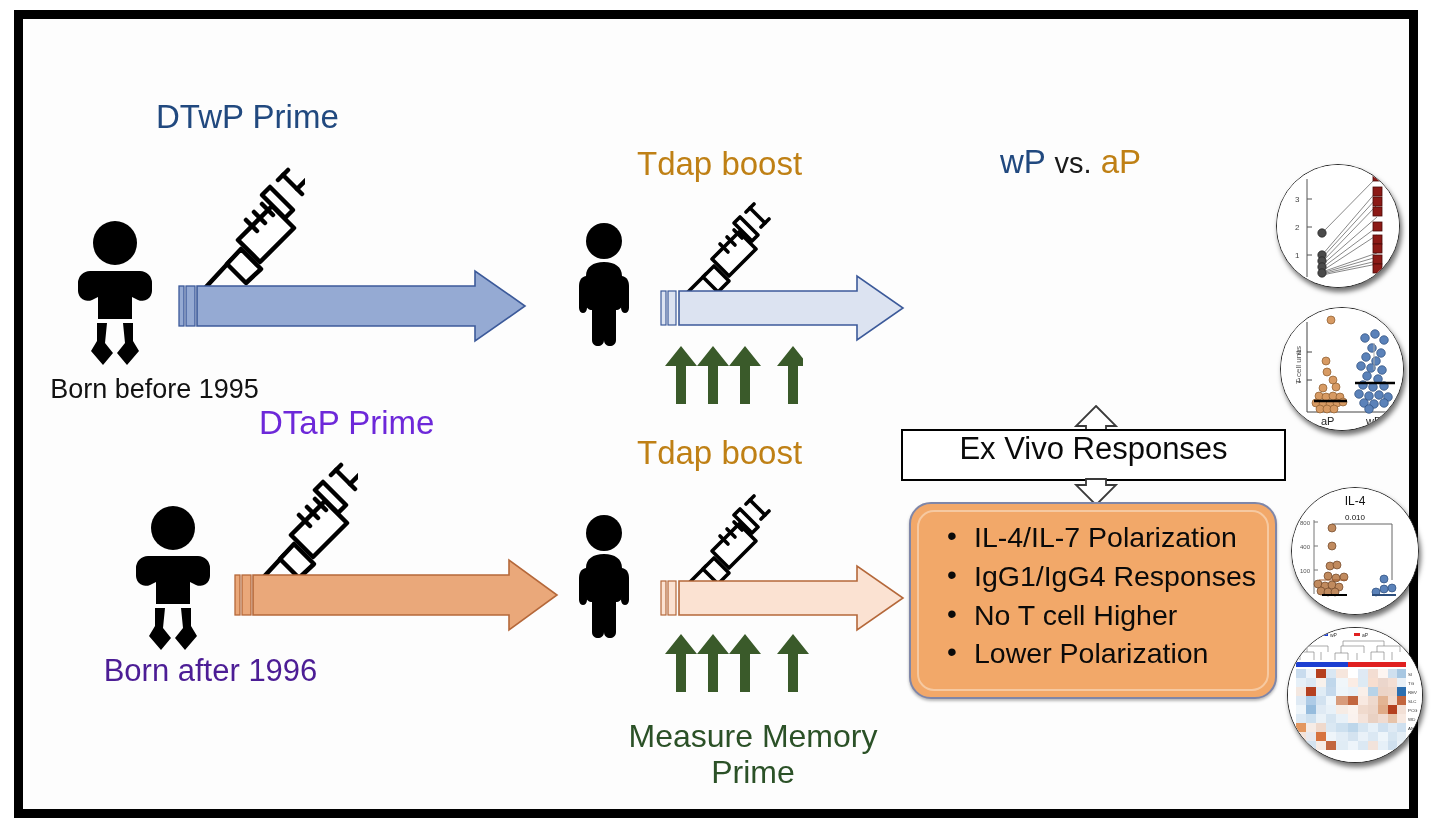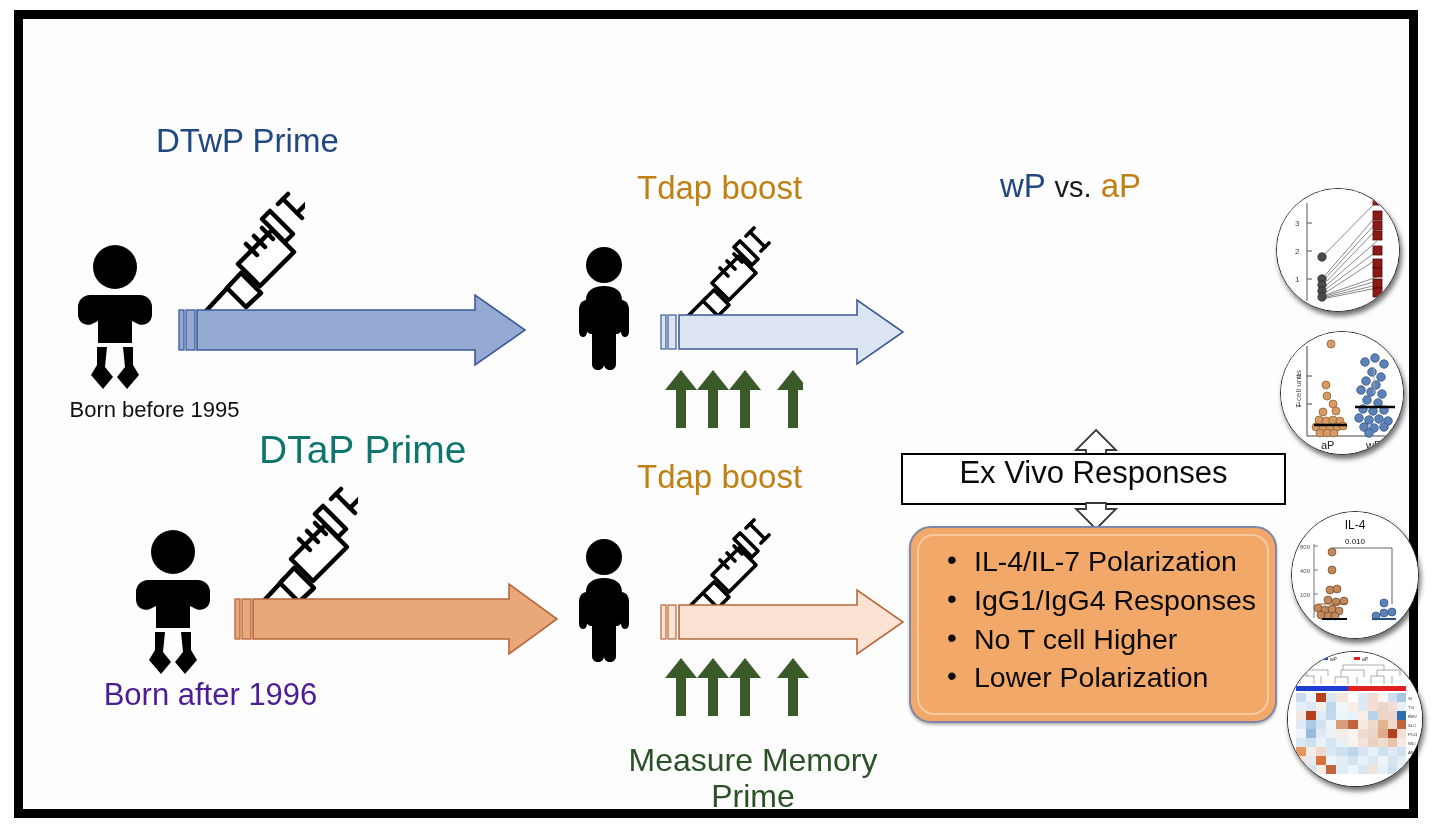--- a/index.html
+++ b/index.html
@@ -1,31 +1,31 @@
 <!DOCTYPE html>
 <html><head>
 <meta charset="utf-8">
 <style>
   html,body{margin:0;padding:0;background:#ffffff;}
   body{width:1440px;height:834px;font-family:"Liberation Sans",sans-serif;overflow:hidden;}
   #frame{position:absolute;left:14px;top:10px;width:1404px;height:808px;border:9px solid #000000;box-sizing:border-box;background:#fdfdfd;}
-  .canvas{position:absolute;left:0;top:0;width:100%;height:100%;margin-top:24px;}
+  .canvas{position:absolute;left:0;top:0;width:100%;height:100%;}
   .txt{position:absolute;white-space:nowrap;}
 
   
   .h-dtwp{left:133px;top:79px;font-size:33px;color:#21497f;}
-  .h-dtap{left:236px;top:385px;font-size:39px;color:#0f766e;}
+  .h-dtap{left:236px;top:385px;font-size:33px;color:#6d28d9;}
   .h-tdap1{left:614px;top:126px;font-size:33px;color:#bf8015;}
   .h-tdap2{left:614px;top:415px;font-size:33px;color:#bf8015;}
   .h-wpap{left:977px;top:124px;font-size:33px;}
   .h-wpap .wp{color:#21497f;}
   .h-wpap .vs{color:#1a1a1a;font-size:29px;}
   .h-wpap .ap{color:#bf8015;}
 
-  .lbl-born1{left:24px;top:355px;font-size:22px;color:#111;text-align:center;width:215px;line-height:1.12;white-space:normal;}
+  .lbl-born1{left:24px;top:355px;font-size:27px;color:#111;text-align:center;width:215px;line-height:1.12;white-space:normal;}
   .lbl-born2{left:80px;top:635px;font-size:31px;color:#4c1d95;text-align:center;width:215px;line-height:1.12;white-space:normal;}
   .lbl-measure{left:580px;top:700px;font-size:32px;color:#2b5127;text-align:center;width:300px;line-height:1.12;white-space:normal;}
 
   
   .arrowwrap{position:absolute;}
   .arrowwrap svg{display:block;}
 
   
   .figwrap{position:absolute;}
   .figwrap svg{display:block;}

